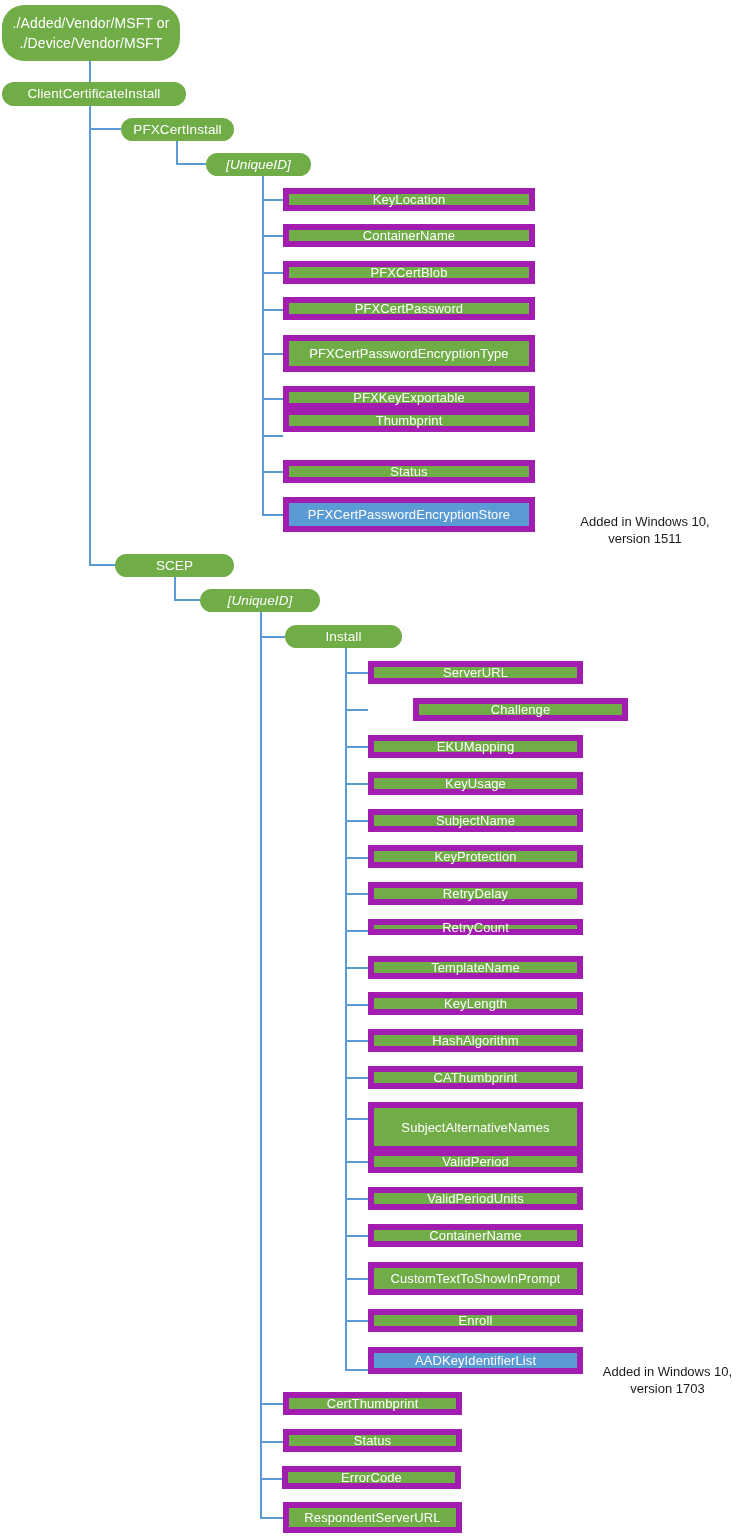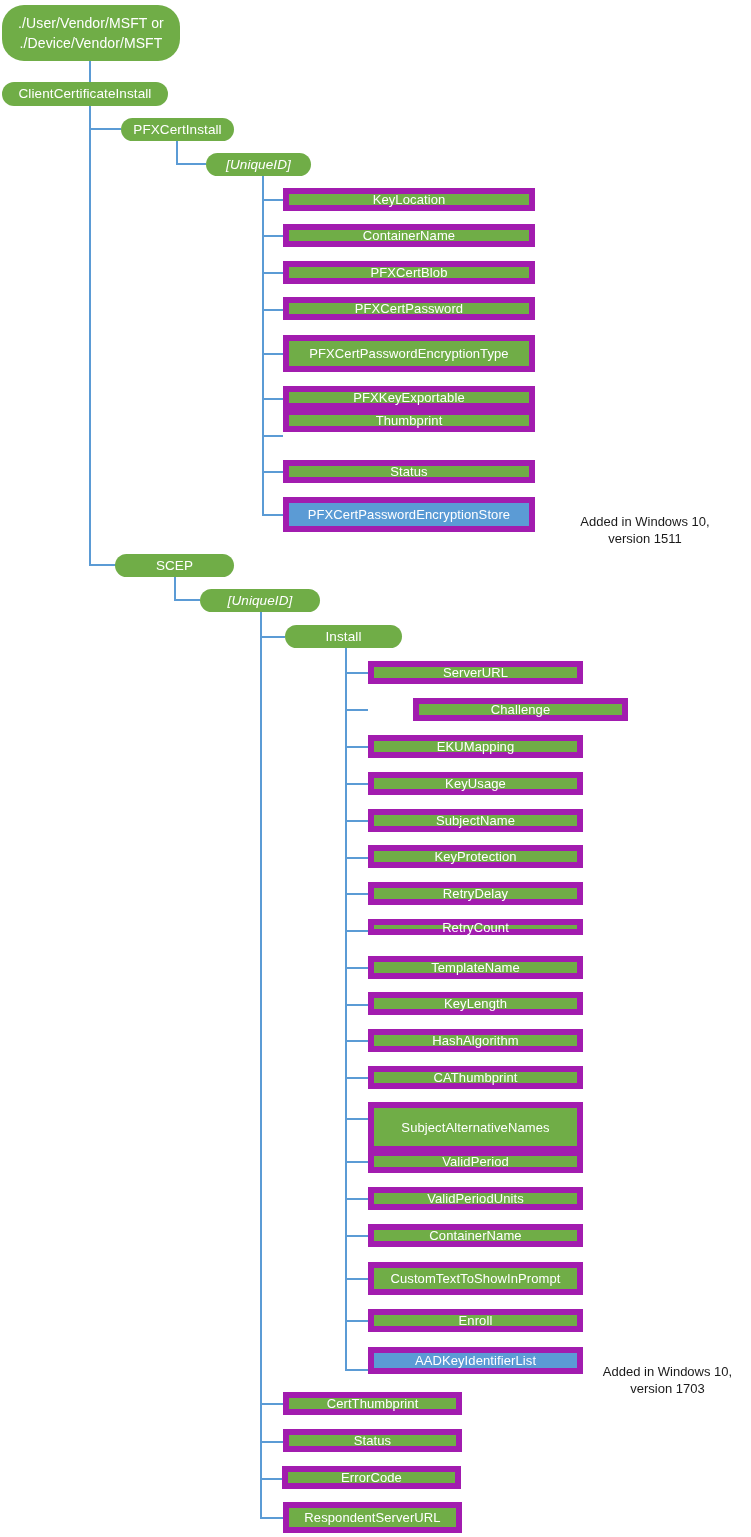--- a/index.html
+++ b/index.html
@@ -85,27 +85,27 @@
     text-align: center;
     white-space: pre-line;
   }
 </style>
 </head>
 <body>
 
 <div id="diagram">
 
   <div class="pill root" style="left:2px; top:5px; width:178px; height:56px;">
-    <span>./User/Vendor/MSFT or
+    <span>./Added/Vendor/MSFT or
 ./Device/Vendor/MSFT</span>
   </div>
 
   <div class="vline" style="left:89px; top:61px; height:21px;"></div>
 
-  <div class="pill" style="left:2px; top:82px; width:166px; height:24px;">
+  <div class="pill" style="left:2px; top:82px; width:184px; height:24px;">
     <span>ClientCertificateInstall</span>
   </div>
 
   <div class="vline" style="left:89px; top:106px; height:460px;"></div>
 
   <div class="hline" style="left:89px; top:128px; width:32px;"></div>
 
   <div class="hline" style="left:89px; top:564px; width:28px;"></div>
 
   <div class="pill" style="left:121px; top:118px; width:113px; height:23px;">

